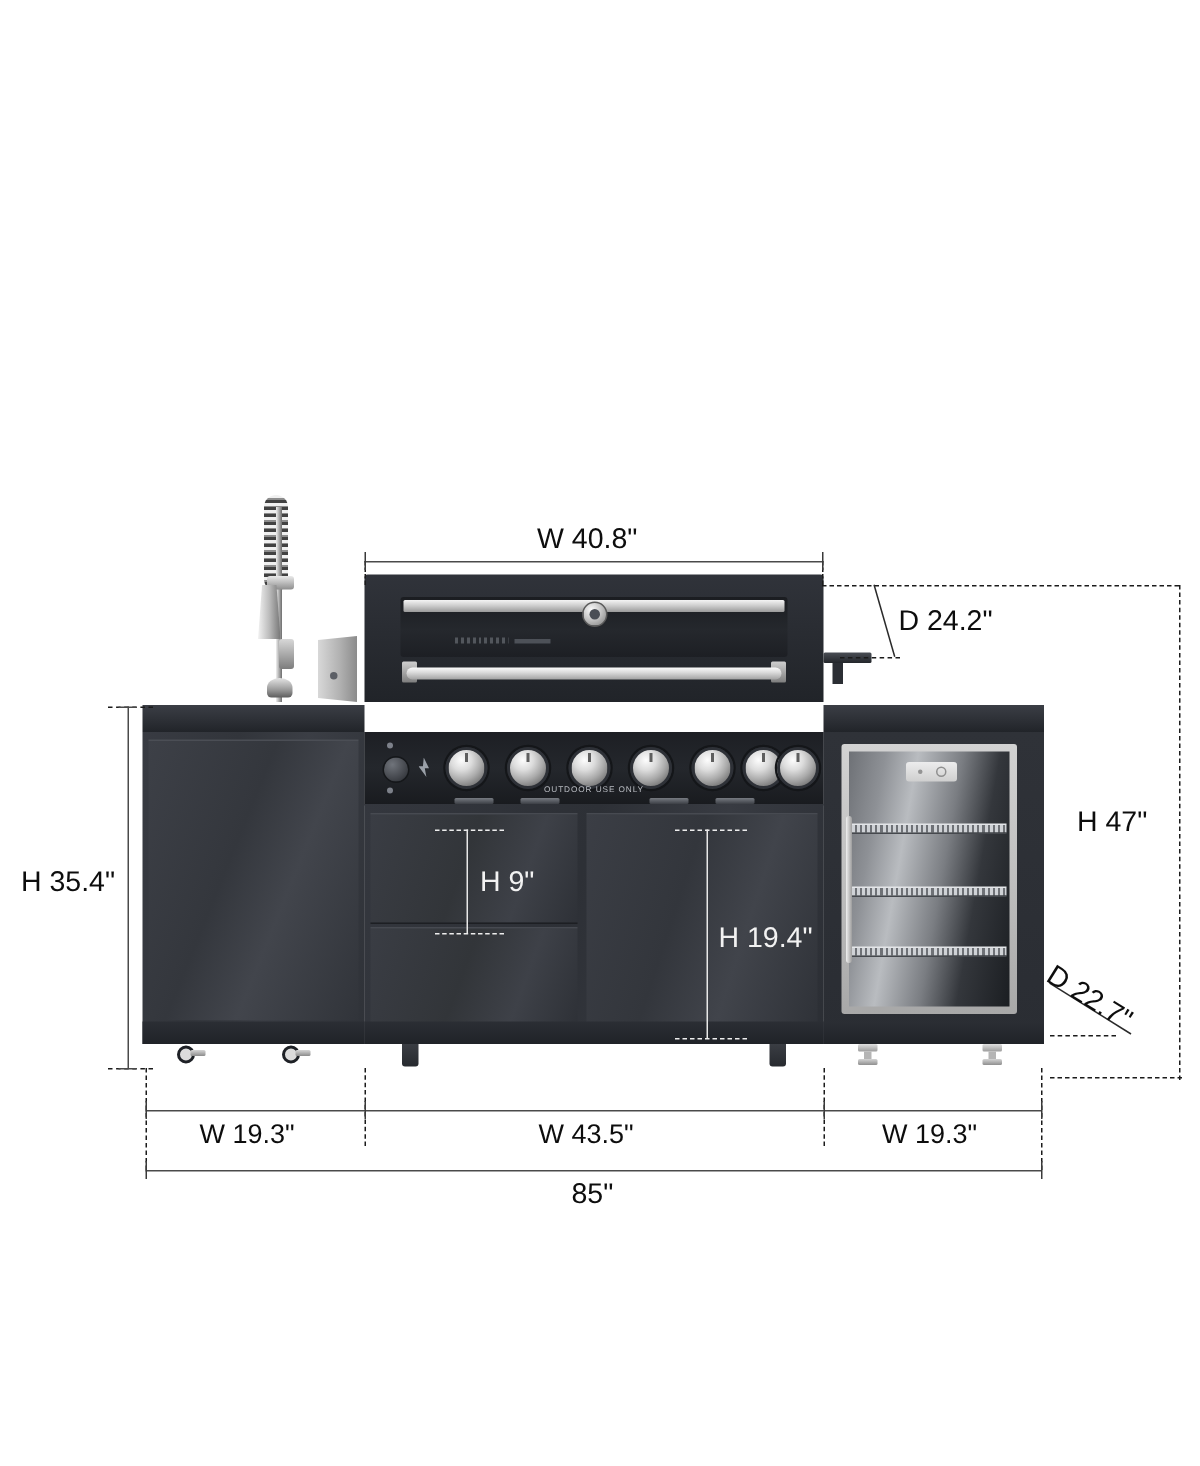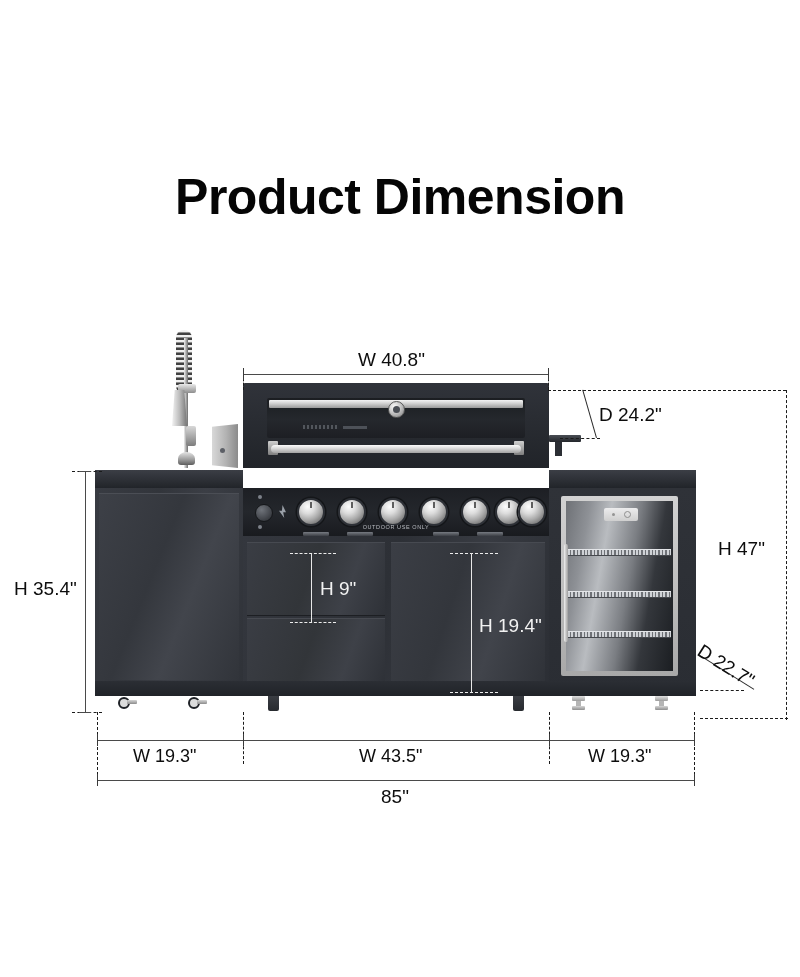--- a/index.html
+++ b/index.html
@@ -573,21 +573,20 @@
     width: 13px; height: 4px;
     background: linear-gradient(180deg, #d4d4d4, #8f8f8f);
     border-radius: 1px;
   }
 </style>
 </head>
 <body>
 
 <div id="stage">
 
-  <div class="title">Product Dimension</div>
 
   <div>
     <div class="faucet-coil"></div>
     <div class="faucet-neck"></div>
     <div class="faucet-collar"></div>
     <div class="faucet-head"></div>
     <div class="faucet-lever"></div>
     <div class="faucet-base"></div>
   </div>
 

